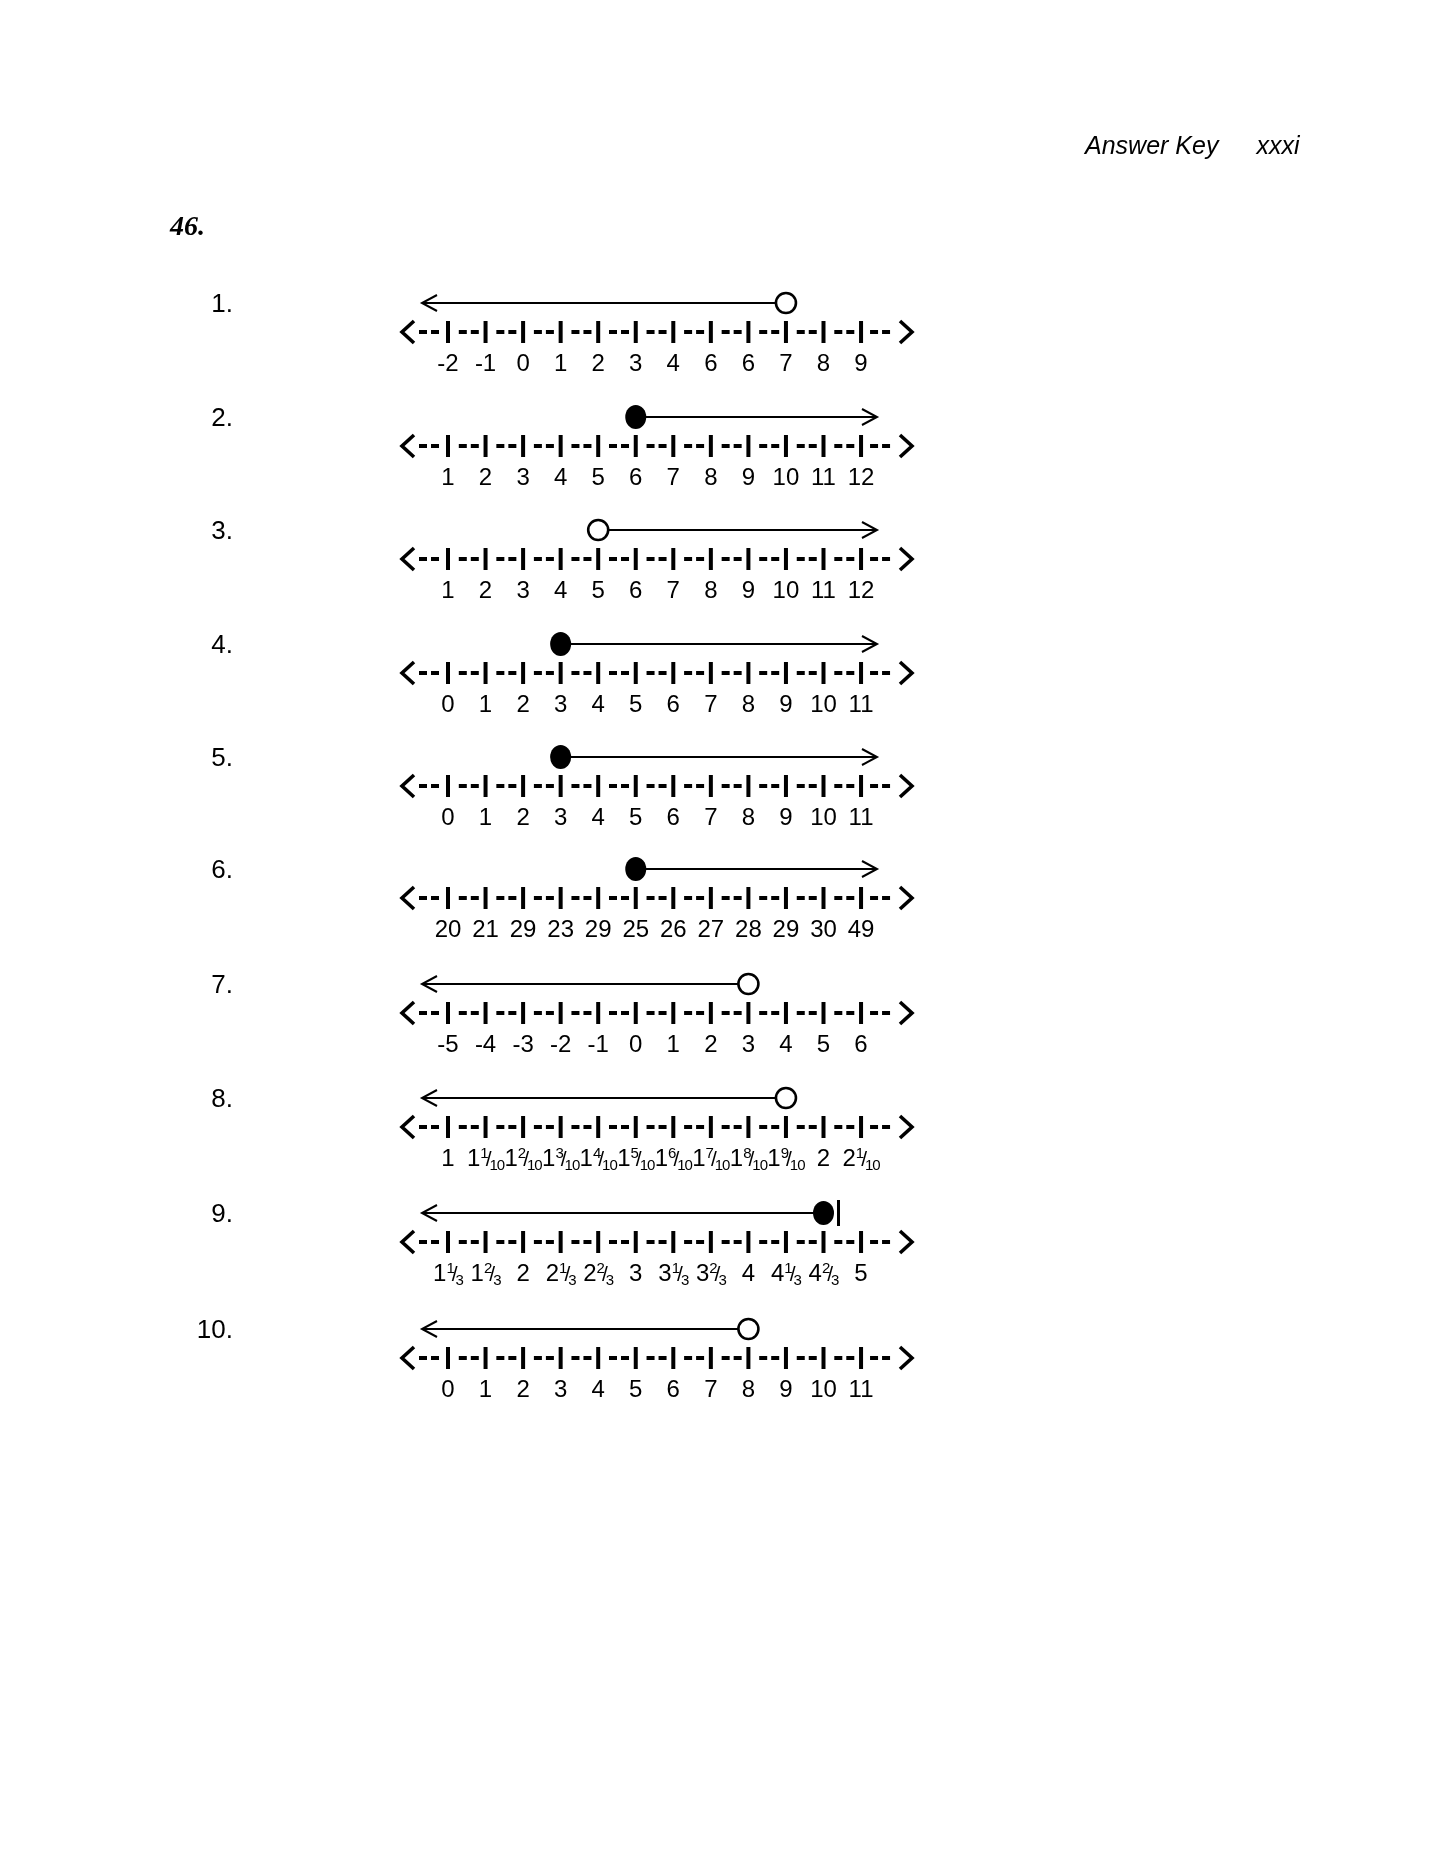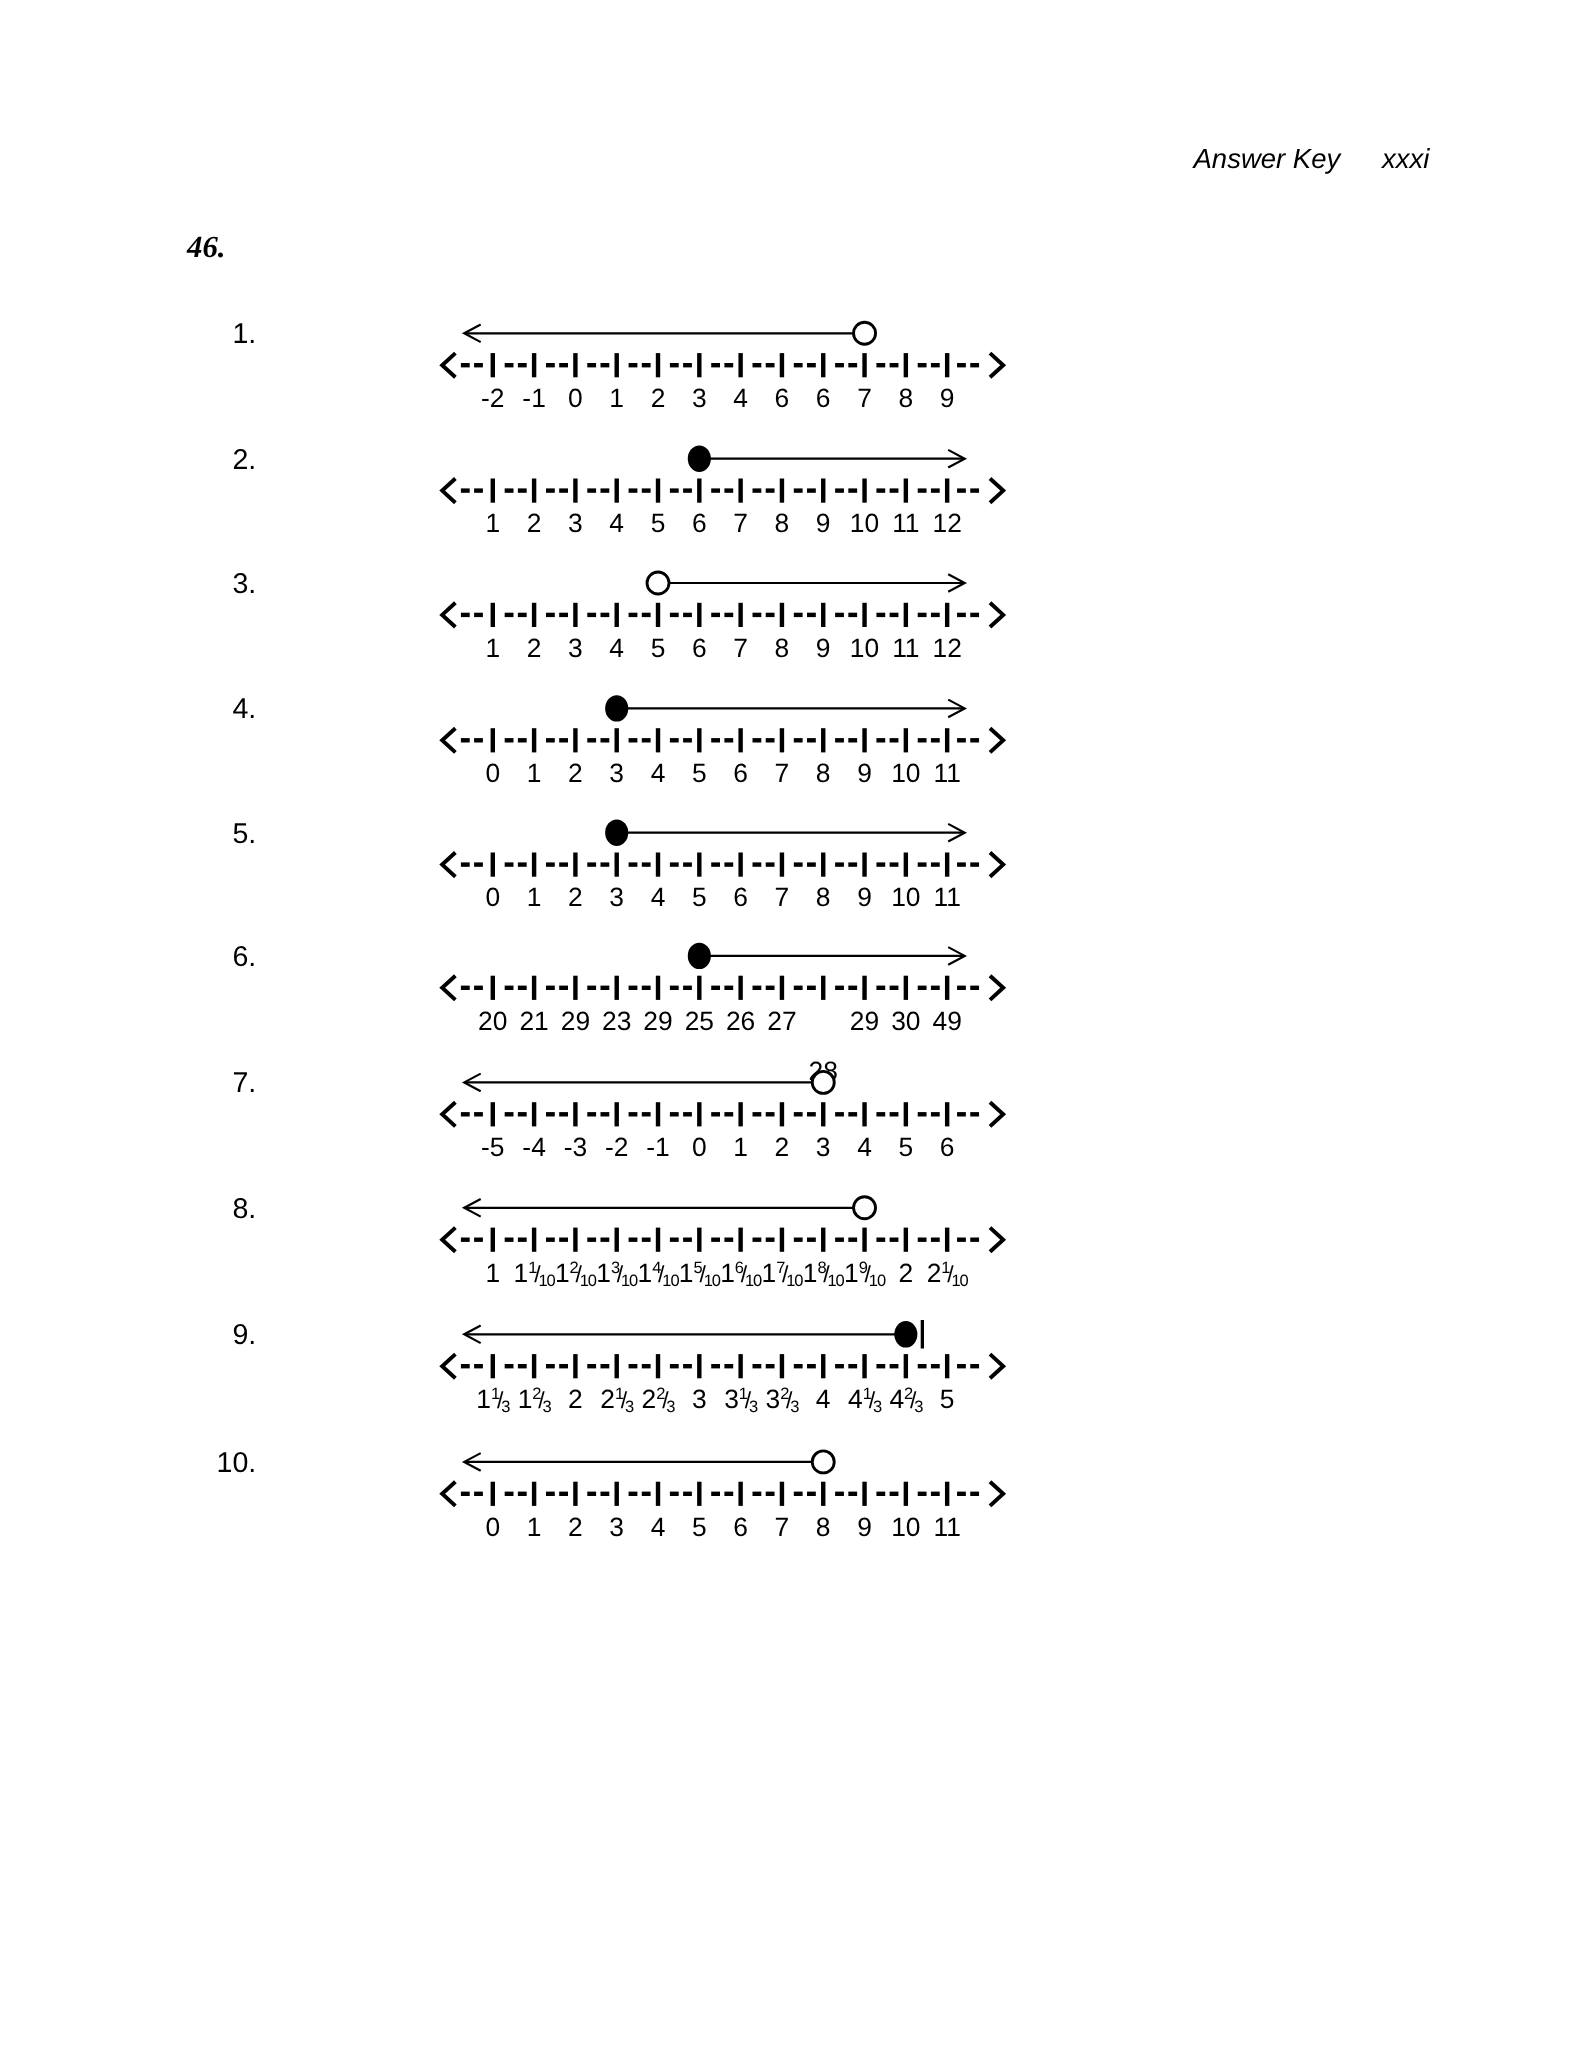--- a/index.html
+++ b/index.html
@@ -414,21 +414,21 @@
         </svg>
         <div class="labels">
           <span class="tl" style="left: 22px;">20</span>
           <span class="tl" style="left: 59.55px;">21</span>
           <span class="tl" style="left: 97.1px;">29</span>
           <span class="tl" style="left: 134.65px;">23</span>
           <span class="tl" style="left: 172.2px;">29</span>
           <span class="tl" style="left: 209.75px;">25</span>
           <span class="tl" style="left: 247.3px;">26</span>
           <span class="tl" style="left: 284.85px;">27</span>
-          <span class="tl" style="left: 322.4px; margin-top: 46px;">28</span>
+          <span class="tl" style="left: 322.4px;">28</span>
           <span class="tl" style="left: 359.95px;">29</span>
           <span class="tl" style="left: 397.5px;">30</span>
           <span class="tl" style="left: 435.05px;">49</span>
         </div>
       </div>
       <div class="problem" style="top: 964px;">
         <div class="pnum">7.</div>
         <svg class="nl-svg" width="540" height="66" viewBox="0 0 540 66">
           <g stroke="#000" stroke-width="2" fill="none">
             <line x1="33" y1="20" x2="349.4" y2="20"></line>

